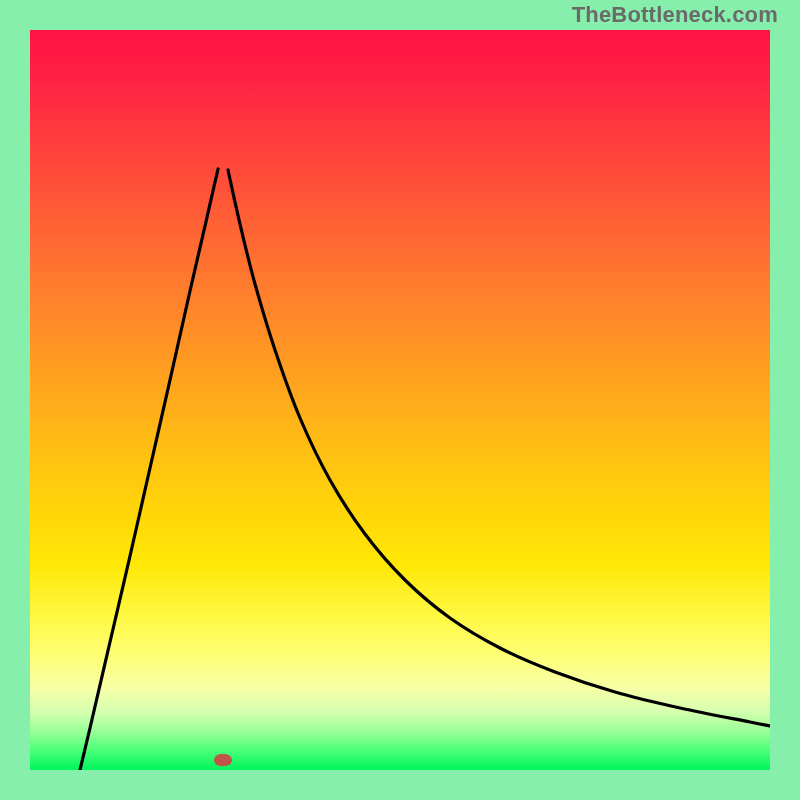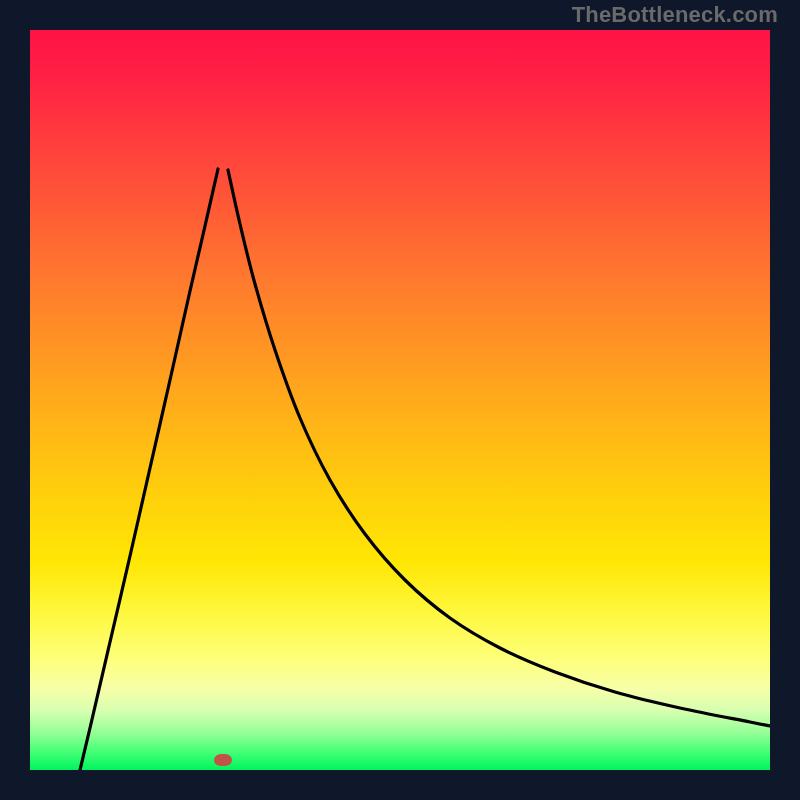--- a/index.html
+++ b/index.html
@@ -7,21 +7,21 @@
     padding: 0;
     width: 800px;
     height: 800px;
     background: #000;
     overflow: hidden;
   }
   .container {
     position: relative;
     width: 800px;
     height: 800px;
-    background: #0f172a;
+    background: #86efac;
   }
   .watermark {
     position: absolute;
     top: 2px;
     right: 22px;
     font-family: Arial, Helvetica, sans-serif;
     font-size: 22px;
     font-weight: bold;
     color: #6a6a6a;
     letter-spacing: 0.2px;

